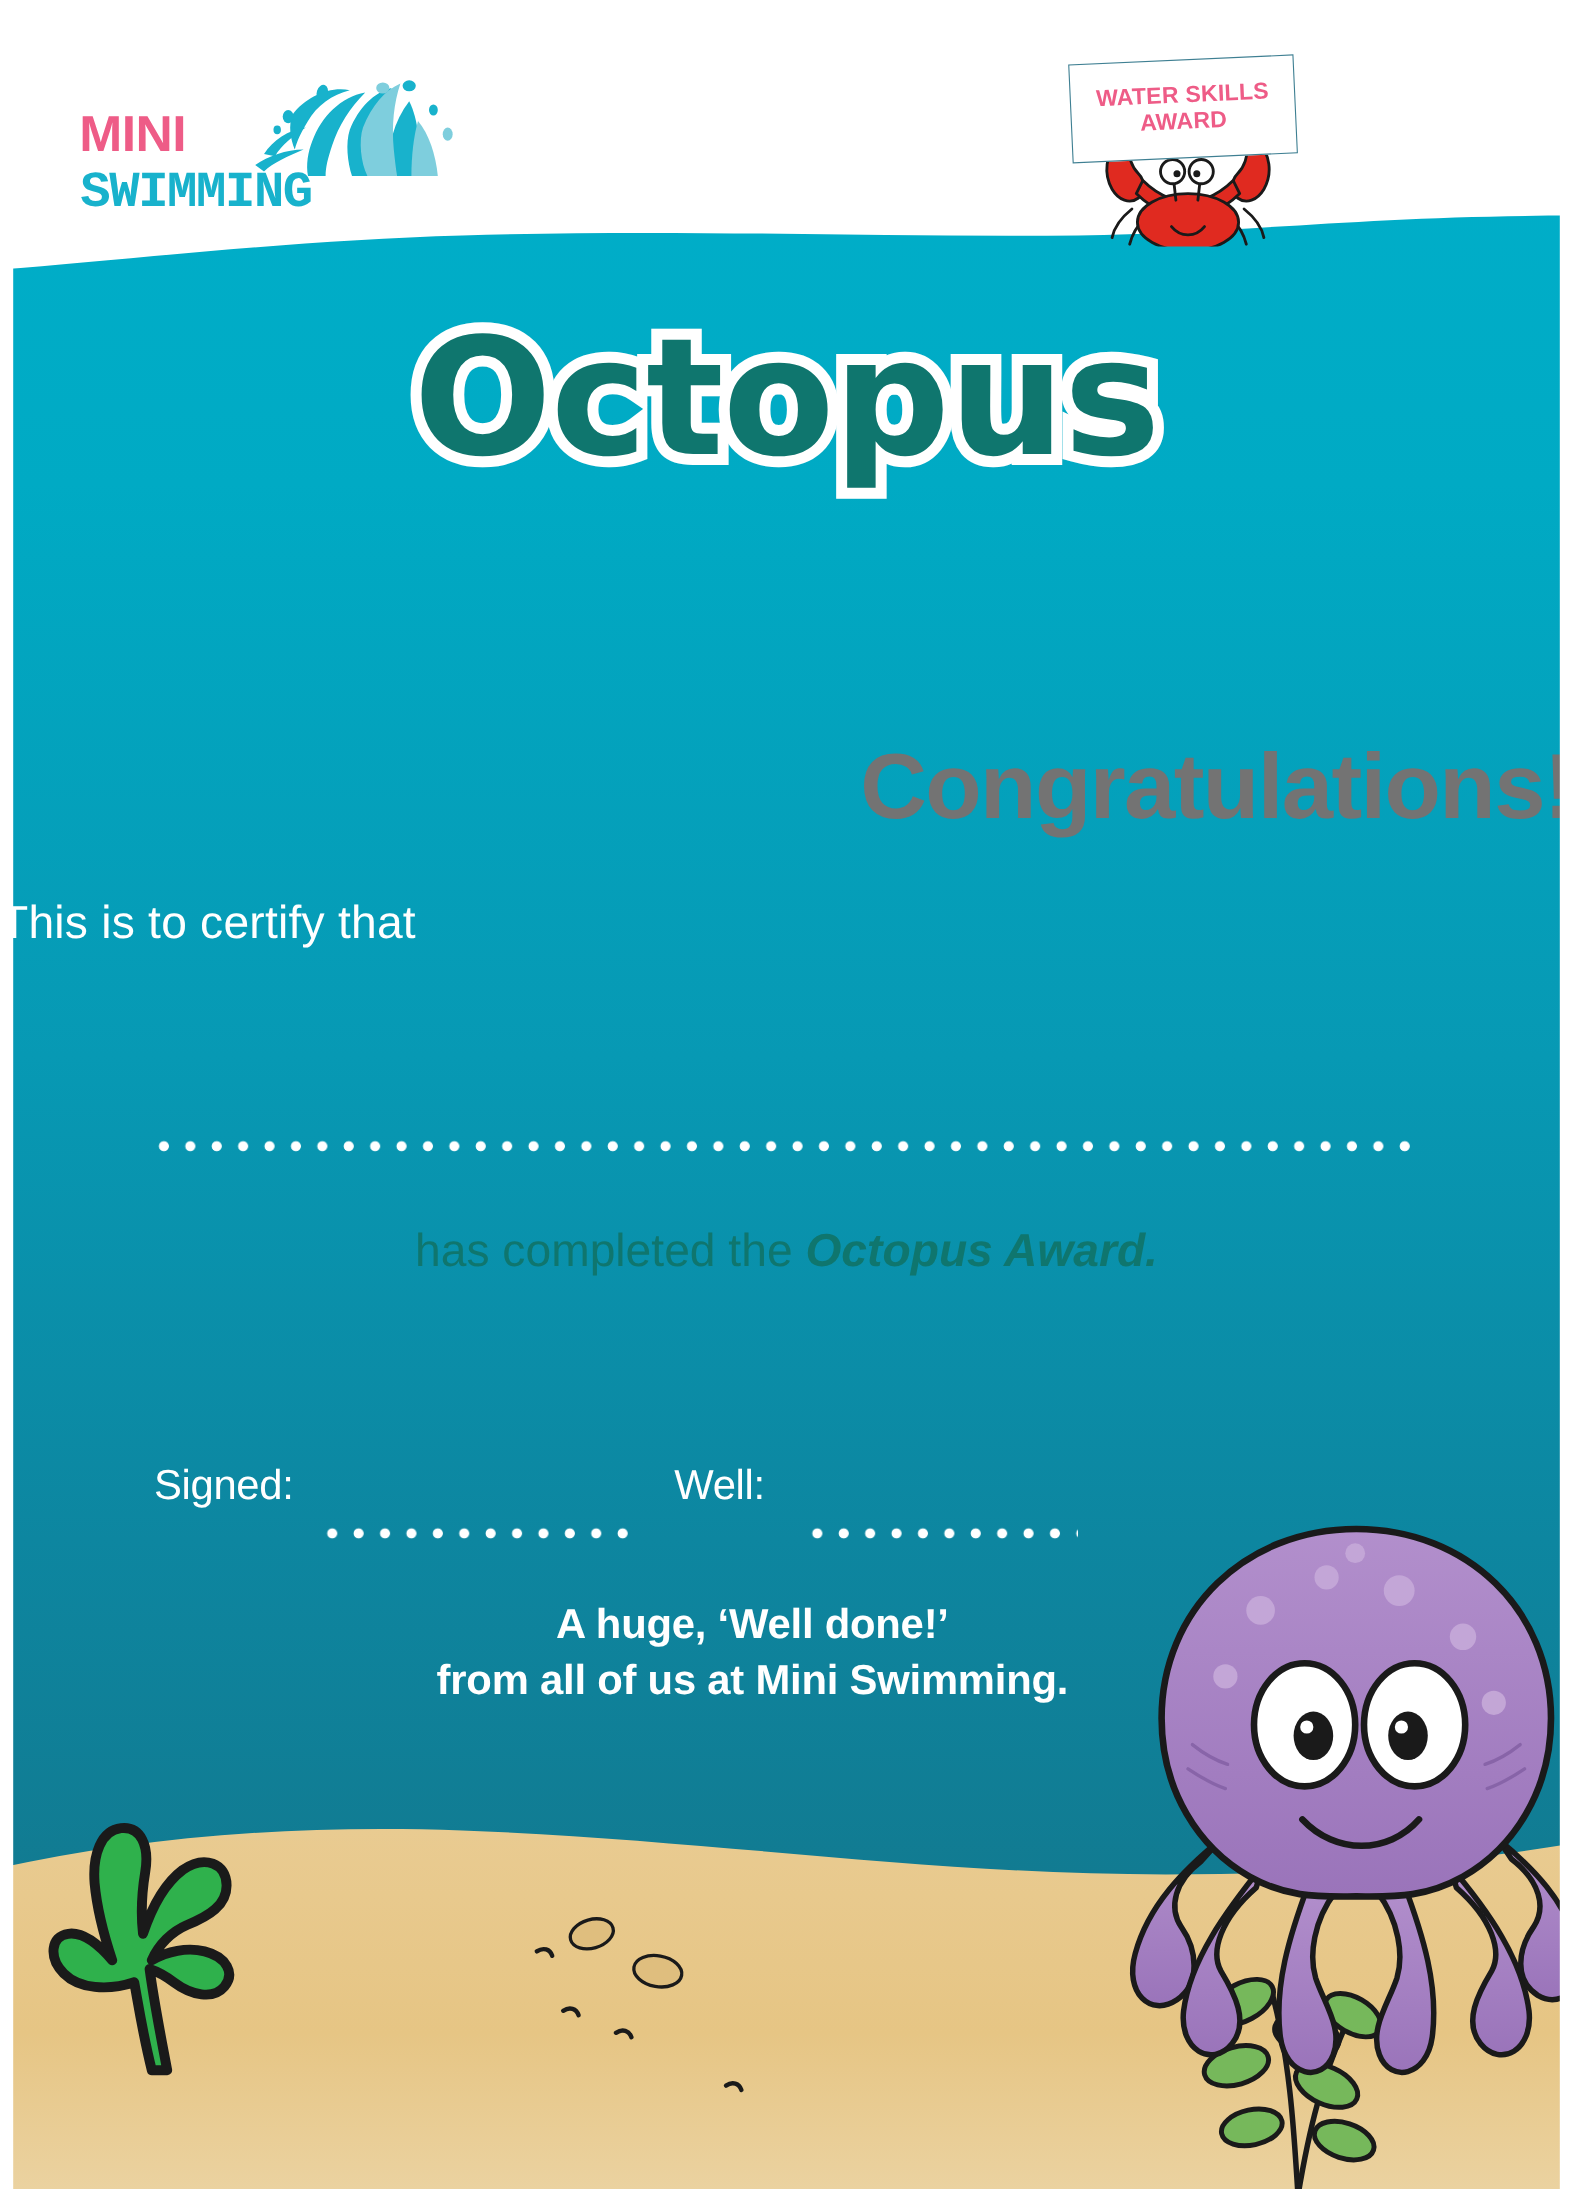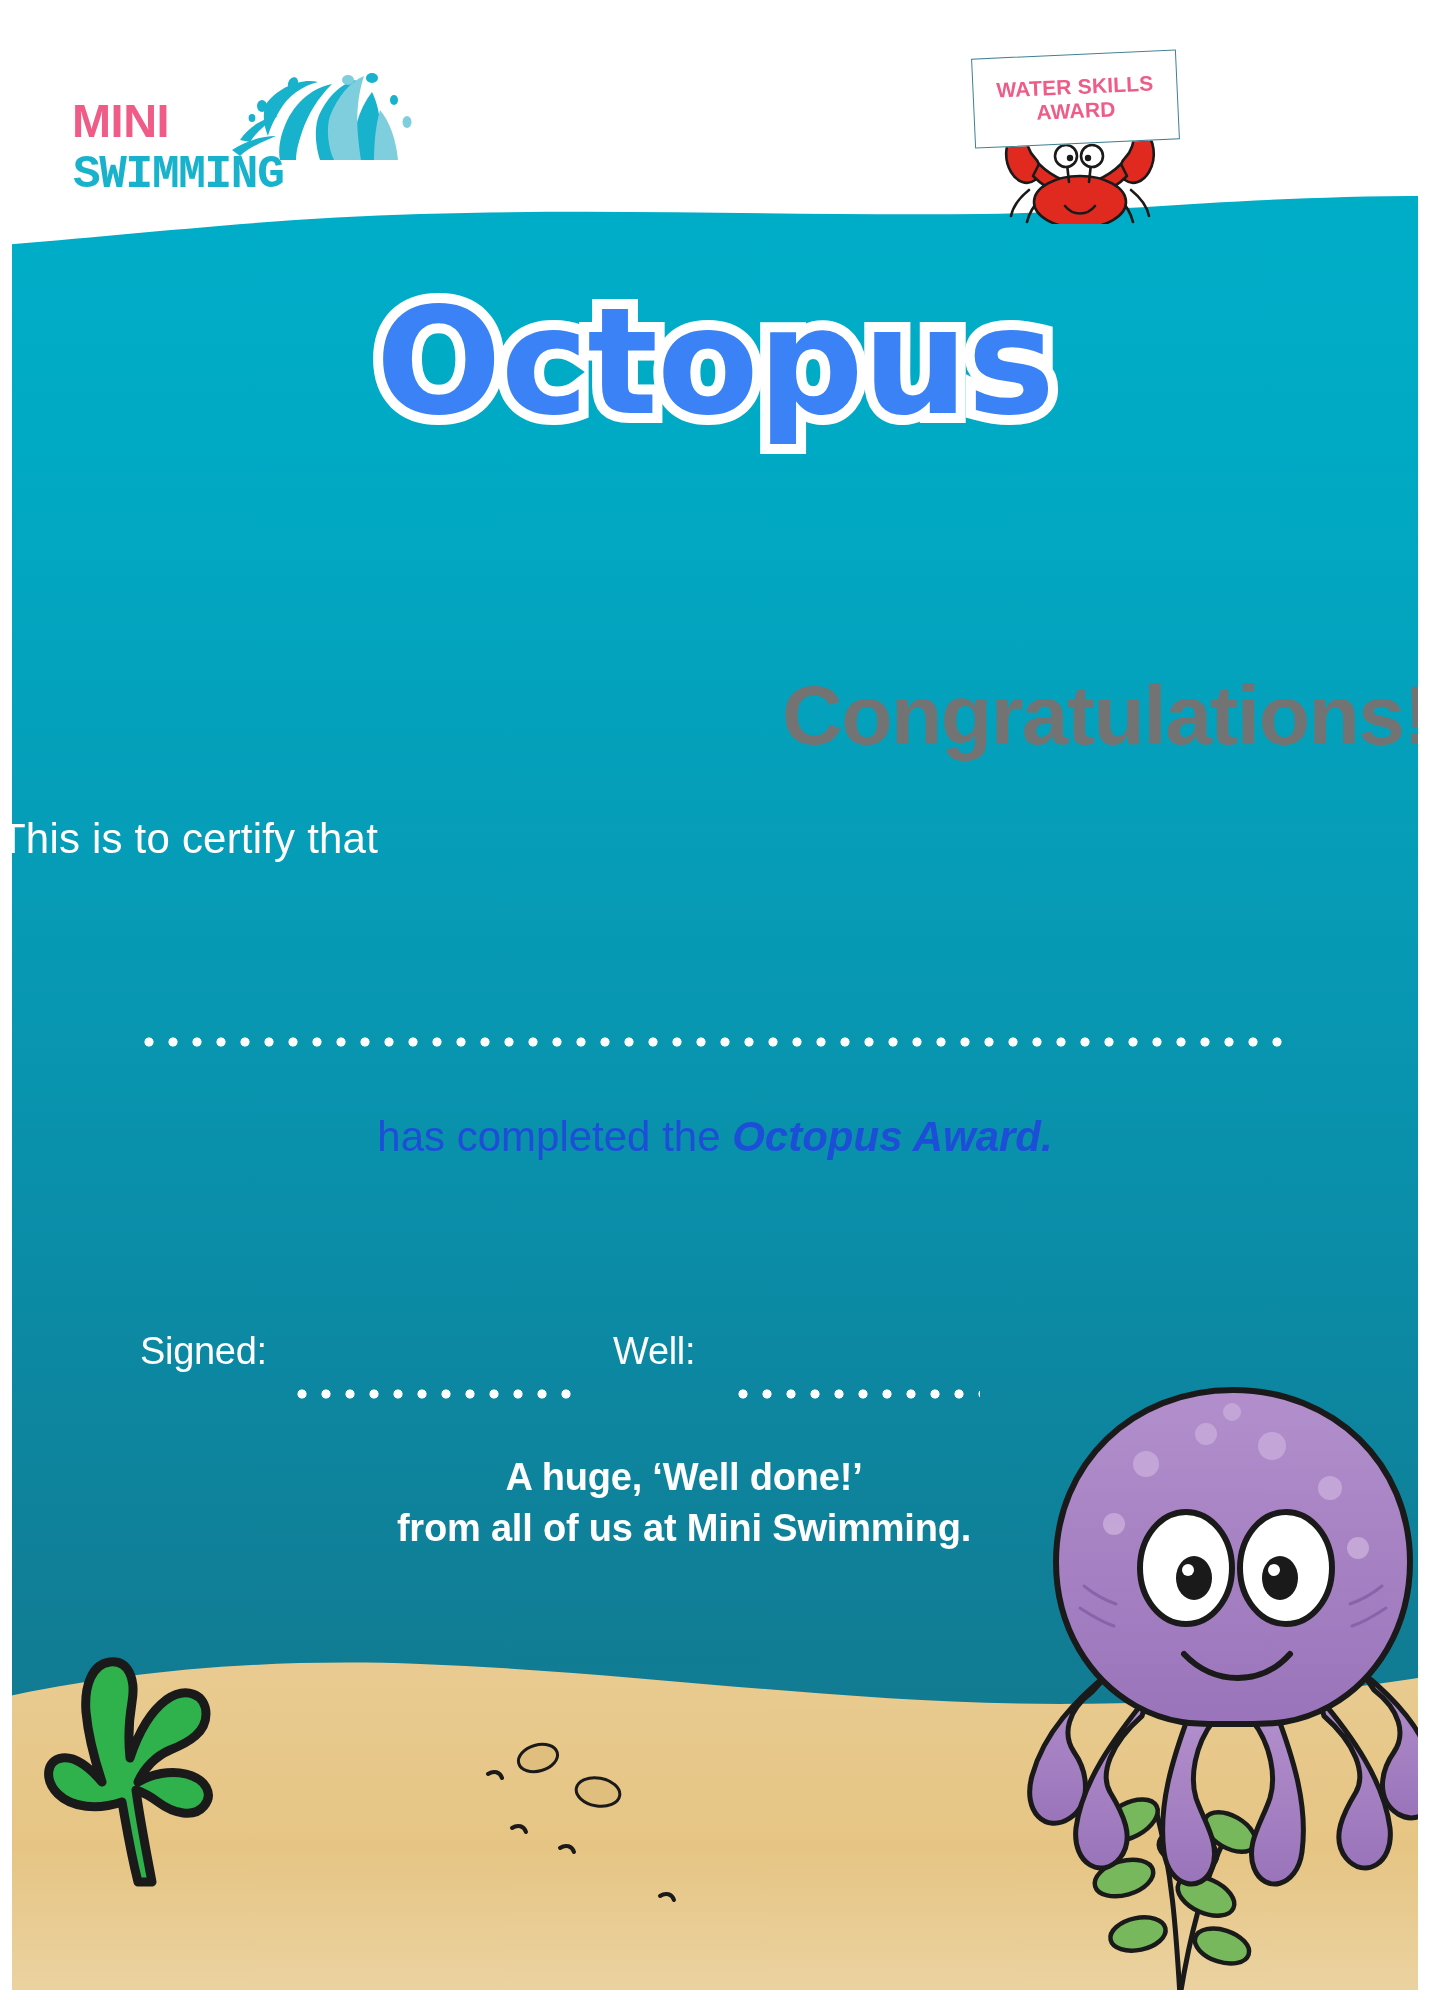--- a/index.html
+++ b/index.html
@@ -42,21 +42,21 @@
   }
   .badge-l1{font-size:21px;font-weight:bold;color:#EE5C87;letter-spacing:0.2px;line-height:1.12;}
   .badge-l2{font-size:21px;font-weight:bold;color:#EE5C87;letter-spacing:0.2px;line-height:1.12;}
   .badge-crab{position:absolute;left:20px;top:58px;width:175px;height:118px;}
 
   
   .title-wrap{position:absolute;left:0;top:288px;width:1430px;text-align:center;z-index:5;}
   .title{
     display:inline-block;
     font-size:148px;line-height:1;font-weight:bold;
-    color:#3b82f6;
+    color:#0f766e;
     letter-spacing:-1px;
     -webkit-text-stroke:20px #ffffff;
     paint-order:stroke fill;
     font-family:"DejaVu Sans",sans-serif;
   }
 
   .congrats{
     position:absolute;left:0;top:673px;width:1430px;text-align:right;z-index:5;
     font-size:84px;line-height:1;font-weight:bold;color:#737373;letter-spacing:-1.5px;
   }
@@ -69,21 +69,21 @@
   
   .dots{
     display:block;height:12px;
     background-image:radial-gradient(circle at 6px 6px, #ffffff 4.2px, rgba(255,255,255,0) 4.9px);
     background-size:24px 12px;background-repeat:repeat-x;
   }
   .name-line{position:absolute;left:143px;top:1036px;width:1144px;z-index:5;}
 
   .completed{
     position:absolute;left:0;top:1112px;width:1430px;text-align:center;z-index:5;
-    font-size:42px;line-height:1.2;color:#1d4ed8;font-weight:300;
+    font-size:42px;line-height:1.2;color:#0f766e;font-weight:300;
   }
   .completed b{font-weight:bold;font-style:italic;}
 
   
   .sigrow{position:absolute;left:0;top:1330px;width:1430px;height:80px;z-index:5;}
   .sig-label{
     position:absolute;top:0;font-size:38px;font-weight:normal;color:#ffffff;letter-spacing:-0.3px;
   }
   .lbl-signed{left:140px;}
   .lbl-date{left:613px;}

